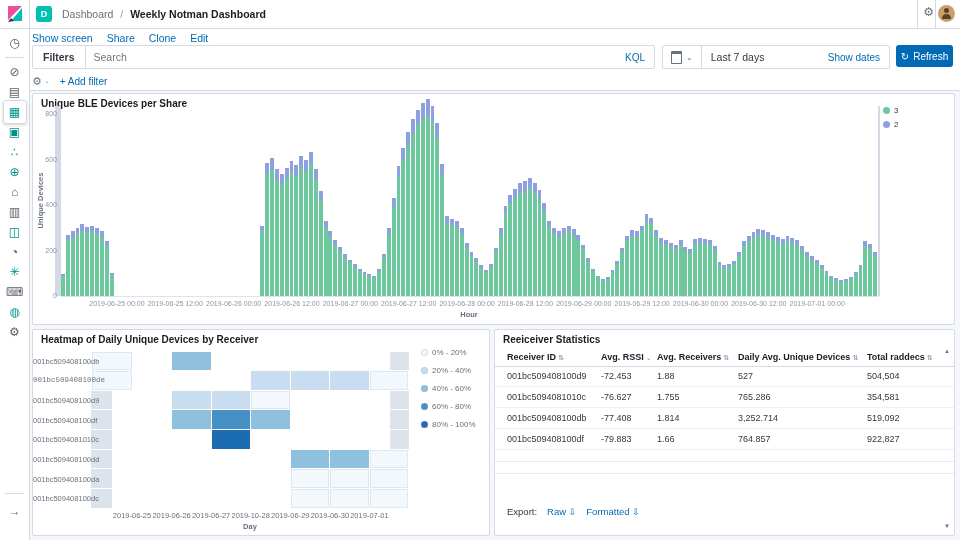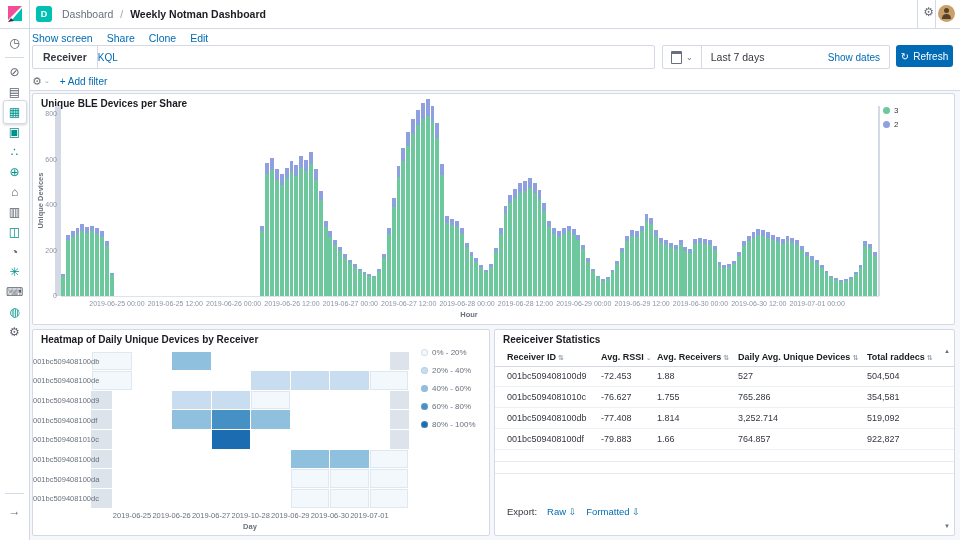--- a/index.html
+++ b/index.html
@@ -191,21 +191,22 @@
       </div>
     </div>
   <div class="side-bottom-div"></div>
   <div class="side-bottom">→</div>
 </div>
 
 <div class="subheader">
   <div class="actions" id="actions-row"><span class="actlink">Show screen</span><span class="actlink">Share</span><span class="actlink">Clone</span><span class="actlink">Edit</span></div>
 
   <div class="searchbox">
-    <div class="filters-btn">Receiver</div>
+    <div class="filters-btn">Filters</div>
+    <input class="search-input" placeholder="Search" style="">
     <span class="kql">KQL</span>
   </div>
 
   <div class="datebox">
     <div class="cal-wrap">
       <span class="cal-ic"></span>
       <span class="chev">⌄</span>
     </div>
     <span class="date-text">Last 7 days</span>
     <span class="show-dates">Show dates</span>
@@ -574,21 +575,21 @@
       <div class="hm-cell" style="left: 58px; width: 21px; top: 119.65px; height: 18.63px; background: rgb(221, 227, 234);"></div>
       <div class="hm-cell" style="left: 58px; width: 21px; top: 139.28px; height: 18.63px; background: rgb(221, 227, 234);"></div>
       <div class="hm-cell" style="left: 58px; width: 21px; top: 158.91px; height: 18.63px; background: rgb(221, 227, 234);"></div>
       <div class="hm-cell" style="left: 357px; width: 19px; top: 21.5px; height: 18.63px; background: rgb(221, 227, 234);"></div>
       <div class="hm-cell" style="left: 357px; width: 19px; top: 60.76px; height: 18.63px; background: rgb(221, 227, 234);"></div>
       <div class="hm-cell" style="left: 357px; width: 19px; top: 80.39px; height: 18.63px; background: rgb(221, 227, 234);"></div>
       <div class="hm-cell" style="left: 357px; width: 19px; top: 100.02px; height: 18.63px; background: rgb(221, 227, 234);"></div>
     </div>
   <div id="heat-rowlabels">
       <div class="hm-rowlab" style="top: 26.815px;">001bc509408100db</div>
-      <div class="hm-rowlab" style="top: 46.445px;">001bc509408100de</div>
+      <div class="hm-rowlab" style="top: 46.445px; font-family: Liberation Mono, monospace;">001bc509408100de</div>
       <div class="hm-rowlab" style="top: 66.075px;">001bc509408100d9</div>
       <div class="hm-rowlab" style="top: 85.705px;">001bc509408100df</div>
       <div class="hm-rowlab" style="top: 105.335px;">001bc5094081010c</div>
       <div class="hm-rowlab" style="top: 124.965px;">001bc509408100dd</div>
       <div class="hm-rowlab" style="top: 144.595px;">001bc509408100da</div>
       <div class="hm-rowlab" style="top: 164.225px;">001bc509408100dc</div>
     </div>
   <div id="heat-xticks">
       <div class="hm-xtick" style="left: 69px;">2019-06-25</div>
       <div class="hm-xtick" style="left: 108.6px;">2019-06-26</div>

